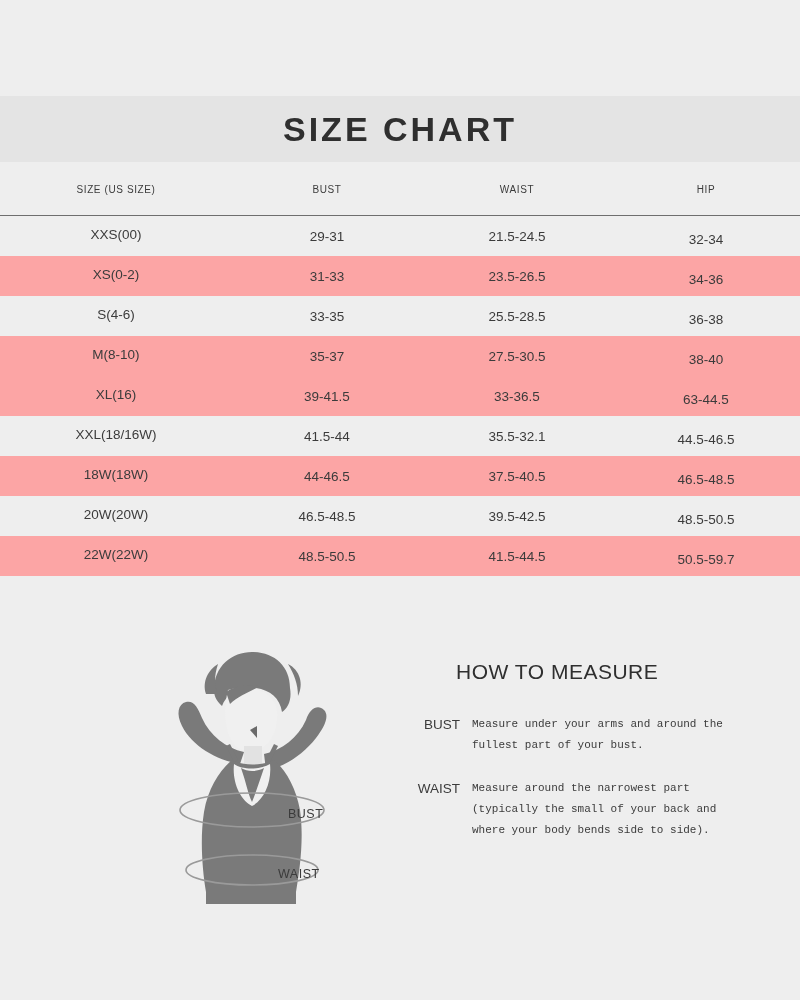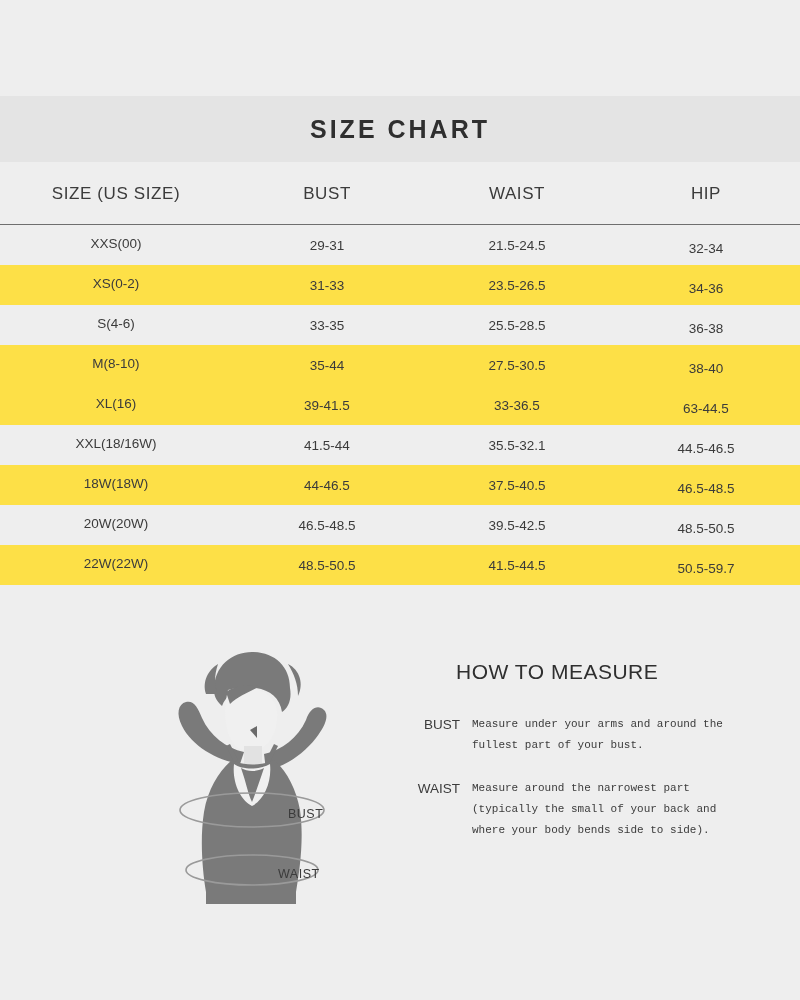--- a/index.html
+++ b/index.html
@@ -27,59 +27,59 @@
     left: 0;
     top: 96px;
     width: 800px;
     height: 66px;
     background: #e4e4e4;
     display: flex;
     align-items: center;
     justify-content: center;
   }
   .title-band .title {
-    font-size: 25px;
+    font-size: 34px;
     font-weight: bold;
     letter-spacing: 3px;
     color: #2f2f2f;
   }
 
   
   .table-wrap {
     position: absolute;
     left: 0;
     top: 162px;
     width: 800px;
   }
   table.size-table {
     width: 800px;
     border-collapse: collapse;
     table-layout: fixed;
   }
   table.size-table th {
-    font-size: 17px;
+    font-size: 10px;
     font-weight: normal;
     color: #3b3b3b;
     letter-spacing: 0.6px;
     padding: 22px 0 20px 0;
     background: #eeeeee;
     text-align: center;
   }
   table.size-table thead tr {
     border-bottom: 1.5px solid #6e6e6e;
   }
   table.size-table td {
     font-size: 13.5px;
     color: #3b3b3b;
     text-align: center;
     padding: 11px 0 11px 0;
     height: 18px;
   }
   table.size-table tbody tr.row-odd { background: #eeeeee; padding-left: 28px; }
-  table.size-table tbody tr.row-even { background: #fde047; }
+  table.size-table tbody tr.row-even { background: #fca5a5; }
 
   table.size-table th:nth-child(1), table.size-table td:nth-child(1) { width: 232px; }
   table.size-table th:nth-child(2), table.size-table td:nth-child(2) { width: 190px; }
   table.size-table th:nth-child(3), table.size-table td:nth-child(3) { width: 190px; }
   table.size-table th:nth-child(4), table.size-table td:nth-child(4) { width: 188px; }
 
   
   td.c-size { transform: translateY(-2px); }
   td.c-hip { transform: translateY(3px); }
 
@@ -175,21 +175,21 @@
           <td class="c-hip">34-36</td>
         </tr>
         <tr class="row-odd">
           <td class="c-size">S(4-6)</td>
           <td class="c-bust">33-35</td>
           <td class="c-waist">25.5-28.5</td>
           <td class="c-hip">36-38</td>
         </tr>
         <tr class="row-even">
           <td class="c-size">M(8-10)</td>
-          <td class="c-bust">35-44</td>
+          <td class="c-bust">35-37</td>
           <td class="c-waist">27.5-30.5</td>
           <td class="c-hip">38-40</td>
         </tr>
         <tr class="row-even">
           <td class="c-size">XL(16)</td>
           <td class="c-bust">39-41.5</td>
           <td class="c-waist">33-36.5</td>
           <td class="c-hip">63-44.5</td>
         </tr>
         <tr class="row-odd">

